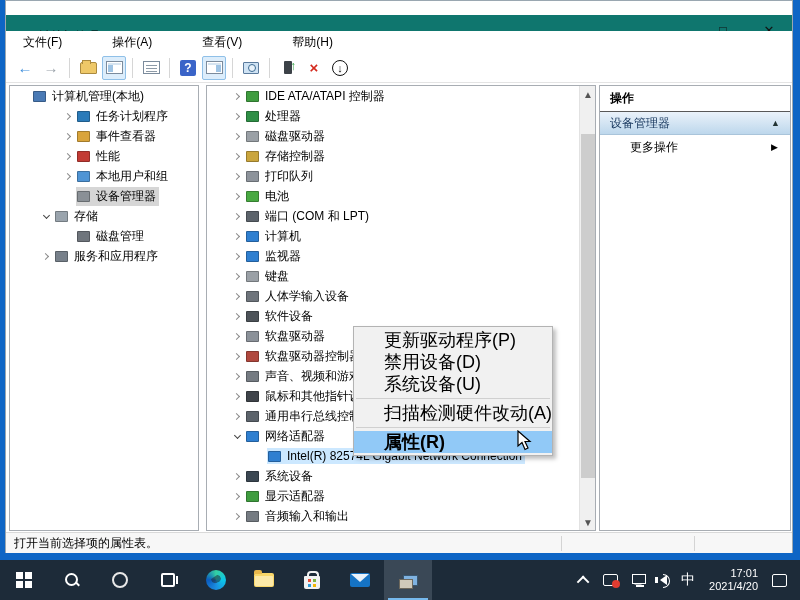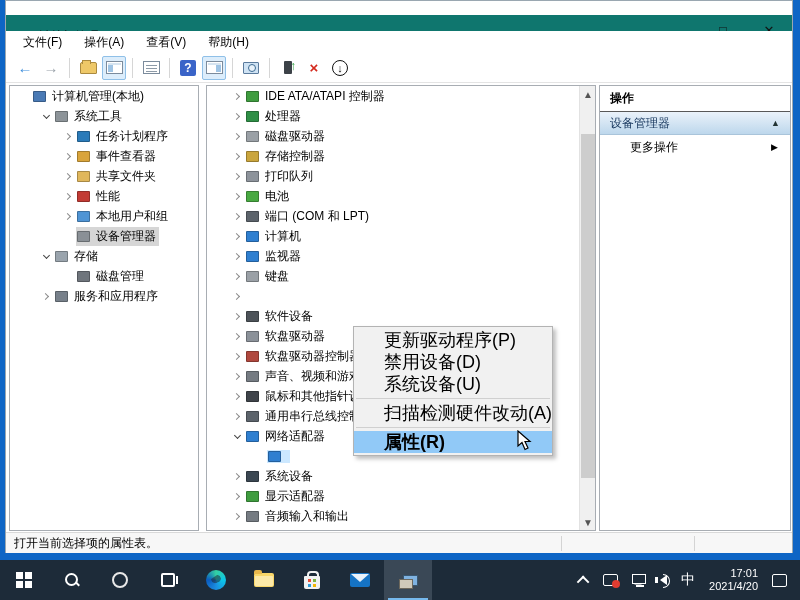--- a/index.html
+++ b/index.html
@@ -7,21 +7,21 @@
   body { font-family:"Liberation Sans","DejaVu Sans",sans-serif; font-size:12px; color:#000; background:#0e65c5; position:relative; }
 
   
   .win { position:absolute; left:5px; top:0; width:788px; height:553px; background:#fff; border:1px solid #9aa7b1; }
   .titlebar { position:absolute; left:0; top:14px; width:100%; height:30px; background:#0f766e; display:flex; align-items:flex-end; }
   .app-ico { width:16px; height:13px; margin:0 8px 0 9px; background:#bcd6ee; border:1px solid #4a6f9c; border-radius:1px; position:relative; }
   .app-ico::after { content:""; position:absolute; left:-2px; bottom:-3px; width:10px; height:6px; background:#c9c4b8; border:1px solid #8d887c; }
   .title-text { font-size:12px; }
   .caption-btns { margin-left:auto; display:flex; height:30px; }
   .cap-btn { width:46px; height:30px; display:flex; align-items:center; justify-content:center; font-size:13px; color:#111; }
-  .menubar { position:absolute; left:0; top:30px; width:100%; height:22px; display:flex; align-items:center; padding-left:8px; background:#fff; }
+  .menubar { position:absolute; left:0; top:30px; width:100%; height:22px; display:flex; align-items:center; padding-left:8px; background:#fff;gap:28px; }
   .menu-item { padding:2px 9px; margin-right:4px; }
 
   .toolbar { position:absolute; left:0; top:52px; width:100%; height:30px; display:flex; align-items:center; padding-left:6px; border-bottom:1px solid #e4e4e4; background:#fff; }
   .tbtn { width:24px; height:24px; display:flex; align-items:center; justify-content:center; margin:0 1px; }
   .tbtn.boxed { background:#dcedfb; border:1px solid #8fc0e8; border-radius:2px; }
   .tsep { width:1px; height:20px; background:#d6d6d6; margin:0 5px; }
   .tg { font-size:15px; font-weight:bold; line-height:1; }
   .gbg { display:flex; align-items:center; justify-content:center; width:16px; height:16px; border-radius:2px; font-size:12px; font-weight:bold; }
   .circled { width:16px; height:16px; border:1.5px solid #222; border-radius:50%; font-size:11px; display:flex; align-items:center; justify-content:center; font-weight:bold; }
   .shape { display:inline-block; position:relative; }
@@ -185,54 +185,36 @@
     </div>
 
   <div class="pane pane-left">
       <div class="trow" style="padding-left: 6px;">
         <span class="chev none"></span>
         <span class="hl">
           <span class="ti" style="background: rgb(74, 122, 181);"></span>
           <span class="lbl">计算机管理(本地)</span>
         </span>
       </div>
-      <div class="trow" style="padding-left: 28px;">
-        <span class="chev down">
-          <i></i>
-        </span>
-        <span class="hl">
-          <span class="ti" style="background: rgb(141, 148, 153);"></span>
-          <span class="lbl">系统工具</span>
-        </span>
-      </div>
       <div class="trow" style="padding-left: 50px;">
         <span class="chev right">
           <i></i>
         </span>
         <span class="hl">
           <span class="ti" style="background: rgb(43, 123, 185);"></span>
           <span class="lbl">任务计划程序</span>
         </span>
       </div>
       <div class="trow" style="padding-left: 50px;">
         <span class="chev right">
           <i></i>
         </span>
         <span class="hl">
           <span class="ti" style="background: rgb(217, 164, 59);"></span>
           <span class="lbl">事件查看器</span>
-        </span>
-      </div>
-      <div class="trow" style="padding-left: 50px;">
-        <span class="chev right">
-          <i></i>
-        </span>
-        <span class="hl">
-          <span class="ti" style="background: rgb(224, 183, 92);"></span>
-          <span class="lbl">共享文件夹</span>
         </span>
       </div>
       <div class="trow" style="padding-left: 50px;">
         <span class="chev right">
           <i></i>
         </span>
         <span class="hl">
           <span class="ti" style="background: rgb(194, 59, 52);"></span>
           <span class="lbl">性能</span>
         </span>
@@ -369,20 +351,24 @@
           </span>
           <span class="hl">
             <span class="ti" style="background: rgb(154, 160, 166);"></span>
             <span class="lbl">键盘</span>
           </span>
         </div>
         <div class="trow" style="padding-left: 22px;">
           <span class="chev right">
             <i></i>
           </span>
+          <span class="hl">
+            <span class="ti" style="background: rgb(110, 116, 123);"></span>
+            <span class="lbl">人体学输入设备</span>
+          </span>
         </div>
         <div class="trow" style="padding-left: 22px;">
           <span class="chev right">
             <i></i>
           </span>
           <span class="hl">
             <span class="ti" style="background: rgb(77, 83, 89);"></span>
             <span class="lbl">软件设备</span>
           </span>
         </div>
@@ -437,20 +423,21 @@
           </span>
           <span class="hl">
             <span class="ti" style="background: rgb(47, 127, 208);"></span>
             <span class="lbl">网络适配器</span>
           </span>
         </div>
         <div class="trow" style="padding-left: 44px;">
           <span class="chev none"></span>
           <span class="hl sel-blue">
             <span class="ti" style="background: rgb(47, 127, 208);"></span>
+            <span class="lbl">Intel(R) 82574L Gigabit Network Connection</span>
           </span>
         </div>
         <div class="trow" style="padding-left: 22px;">
           <span class="chev right">
             <i></i>
           </span>
           <span class="hl">
             <span class="ti" style="background: rgb(59, 71, 82);"></span>
             <span class="lbl">系统设备</span>
           </span>

